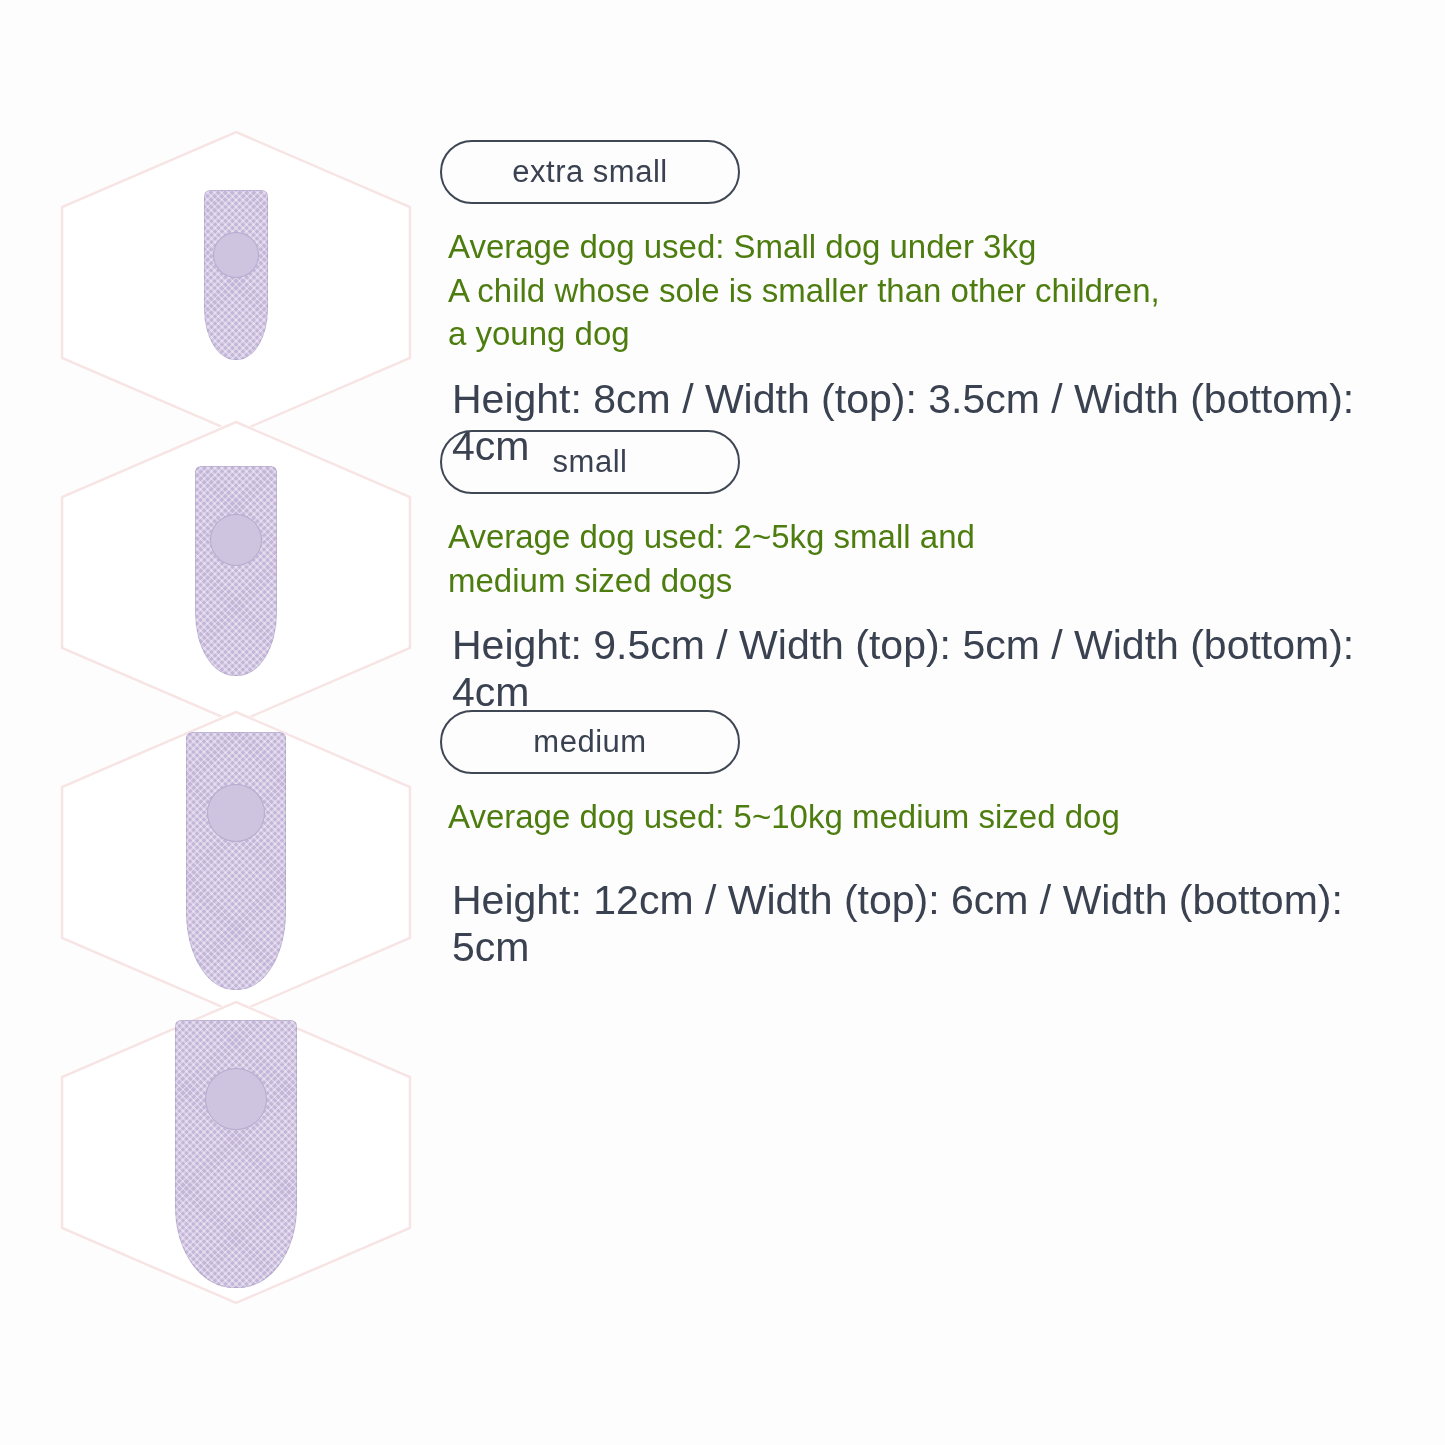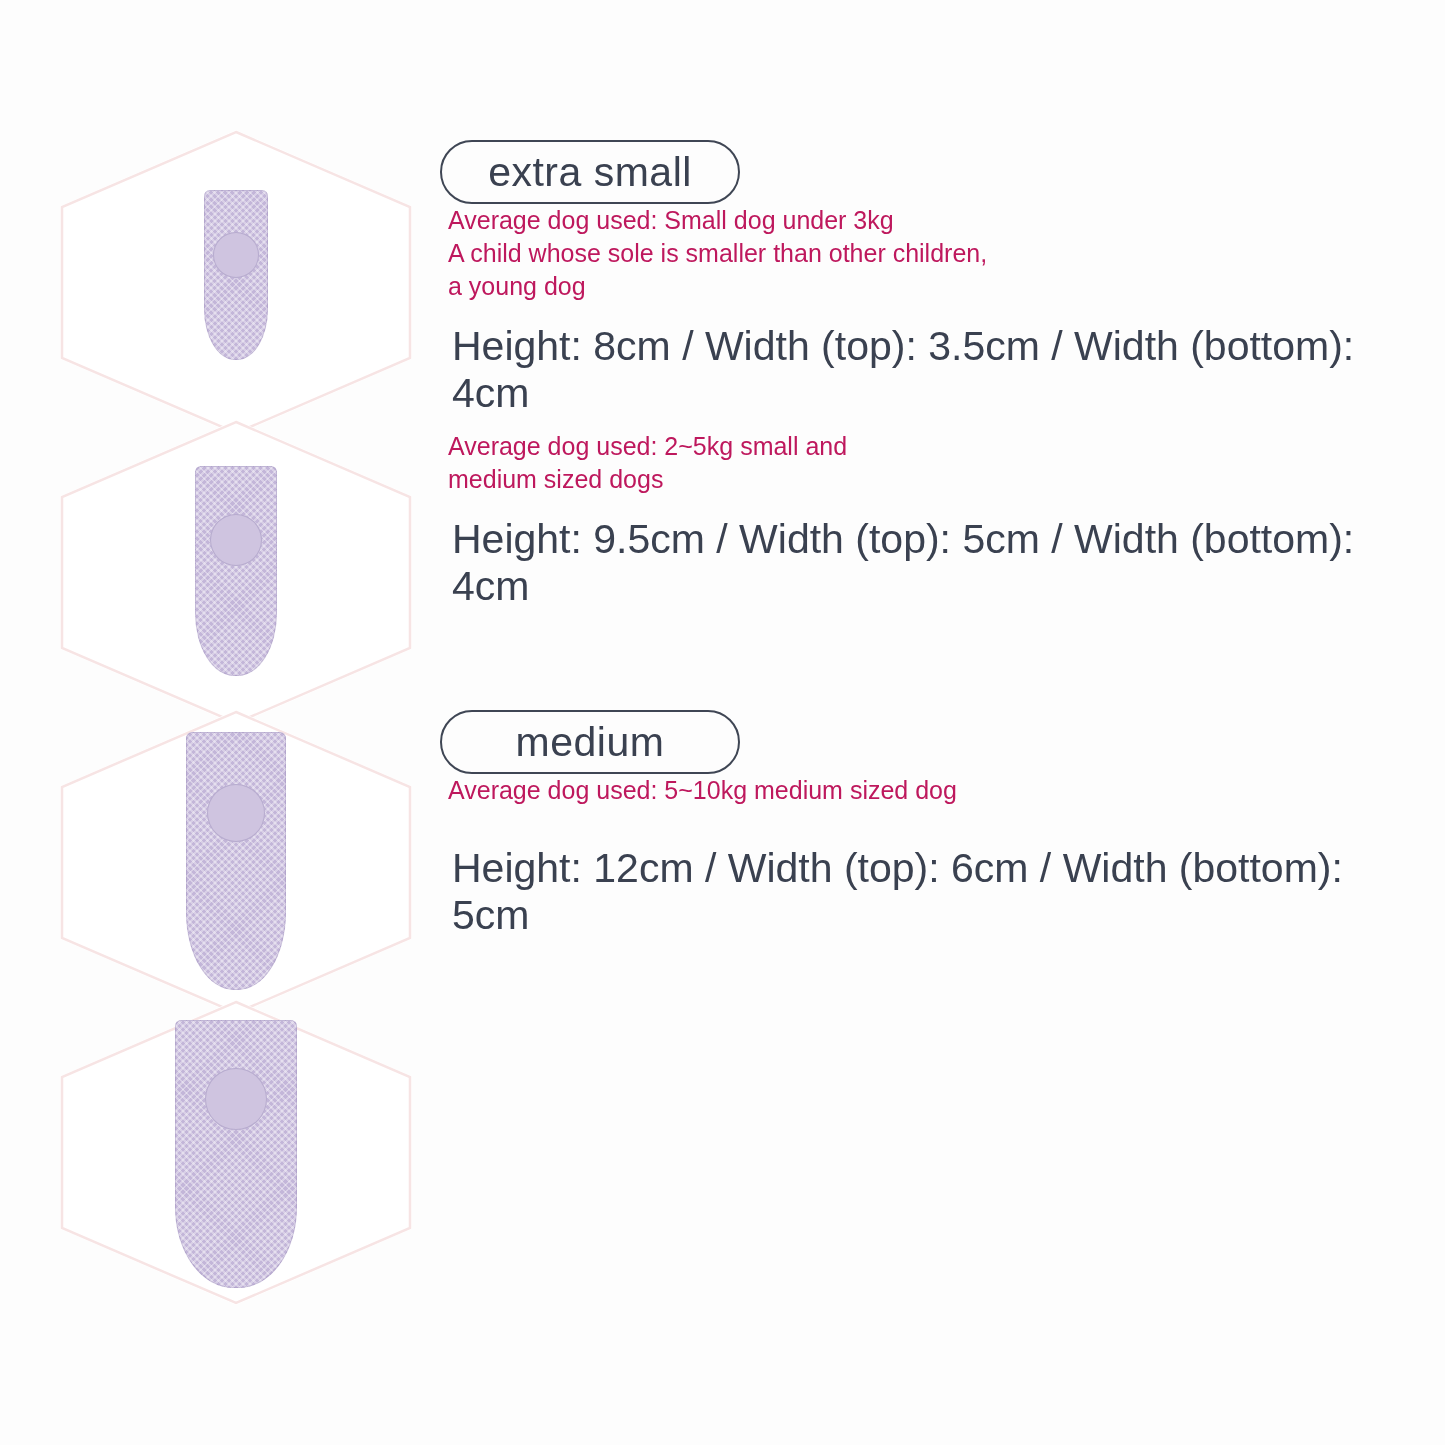--- a/index.html
+++ b/index.html
@@ -92,30 +92,30 @@
   }
   .pill {
     display: inline-flex;
     align-items: center;
     justify-content: center;
     min-width: 300px;
     height: 64px;
     padding: 0 26px;
     border: 2.5px solid #3f4654;
     border-radius: 34px;
-    font-size: 41px;
+    font-size: 31px;
     letter-spacing: 0.5px;
     color: #3a4150;
     box-sizing: border-box;
   }
   .desc {
-    margin-top: 0;
-    font-size: 25px;
+    margin-top: 21px;
+    font-size: 33px;
     line-height: 1.32;
-    color: #be185d;
+    color: #4d7c0f;
     white-space: pre-line;
     padding-left: 8px;
   }
   .dims {
     margin-top: 20px;
     font-size: 41px;
     color: #3a4150;
     padding-left: 12px;
   }
 </style>
@@ -180,20 +180,21 @@
 
     <div class="block" style="height:290px;">
       <div class="pill">extra small</div>
       <div class="desc">Average dog used: Small dog under 3kg
 A child whose sole is smaller than other children,
 a young dog</div>
       <div class="dims">Height: 8cm / Width (top): 3.5cm / Width (bottom): 4cm</div>
     </div>
 
     <div class="block" style="height:280px;">
+      <div class="pill">small</div>
       <div class="desc">Average dog used: 2~5kg small and
 medium sized dogs</div>
       <div class="dims">Height: 9.5cm / Width (top): 5cm / Width (bottom): 4cm</div>
     </div>
 
     <div class="block" style="height:285px;">
       <div class="pill">medium</div>
       <div class="desc">Average dog used: 5~10kg medium sized dog</div>
       <div class="dims" style="margin-top:38px;">Height: 12cm / Width (top): 6cm / Width (bottom): 5cm</div>
     </div>

